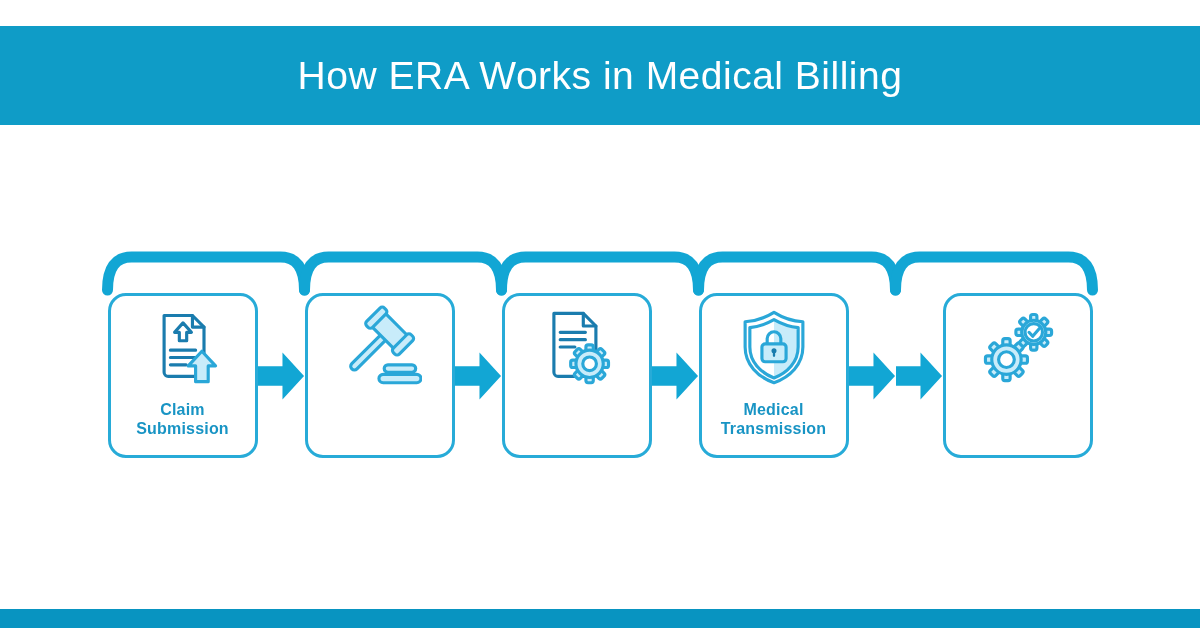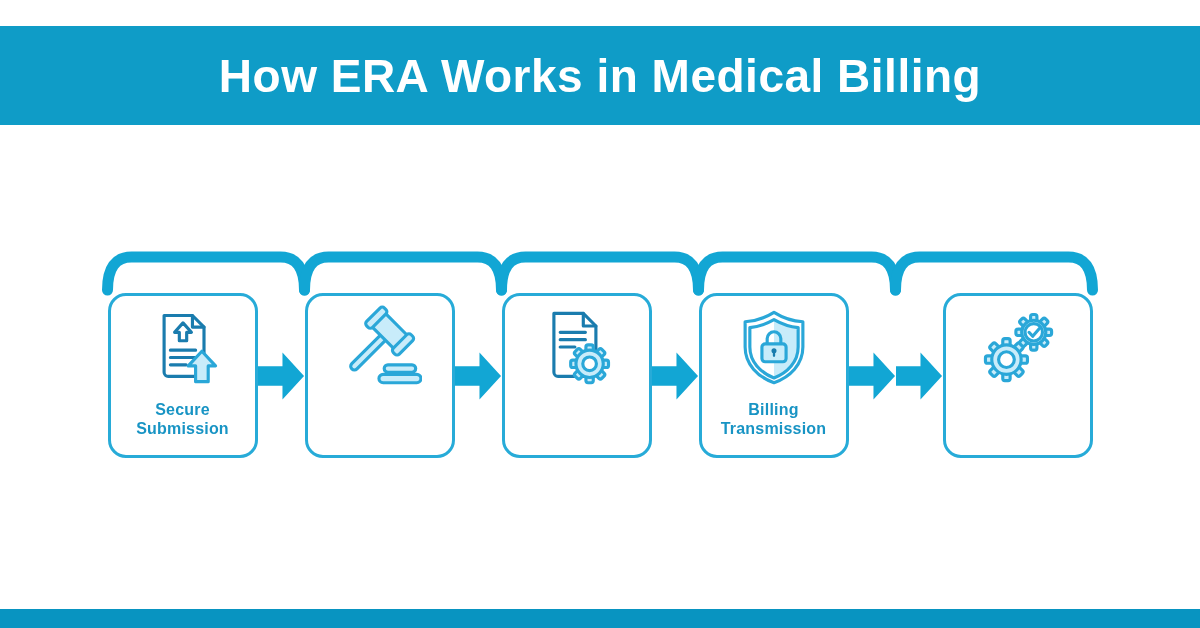--- a/index.html
+++ b/index.html
@@ -20,21 +20,21 @@
   body{font-family:"Liberation Sans","DejaVu Sans",sans-serif;}
   .canvas{position:relative;width:1200px;height:628px;background:var(--page-bg);}
 
   .banner{
     position:absolute;top:26px;left:0;width:1200px;height:99px;
     background:var(--banner-bg);
     display:flex;align-items:center;justify-content:center;
   }
   .banner h1{
     color:var(--title-color);
-    font-size:46px;font-weight:700;letter-spacing:.5px;
+    font-size:39px;font-weight:400;letter-spacing:.5px;
     white-space:nowrap;
   }
 
   .bracket{position:absolute;top:246px;left:0;width:1200px;height:50px;}
   .bracket path{stroke:var(--accent);stroke-width:11;fill:none;stroke-linecap:round;stroke-linejoin:round;}
 
   .flow{
     position:absolute;top:293px;left:0;width:1200px;
     display:flex;justify-content:center;align-items:center;
   }
@@ -89,21 +89,21 @@
       <div class="icon-wrap">
         <svg viewBox="0 0 80 80">
           <path class="sd wf" d="M22 10 h27 l11 11 v43 a4 4 0 0 1 -4 4 H26 a4 4 0 0 1 -4 -4 Z"></path>
           <path class="sd nf" d="M49 10 v11 h11"></path>
           <path class="sd nf" d="M40 17 l8 9 h-4.5 v8 h-7 v-8 H32 Z"></path>
           <path class="sd nf" d="M28 43 h24 M28 50 h24 M28 57 h15"></path>
           <path class="sm lf" d="M58 44 l13 14 h-7 v15 h-12 v-15 h-7 Z"></path>
         </svg>
       </div>
       <div class="label-wrap">
-        <div class="label">Secure Submission</div>
+        <div class="label">Claim Submission</div>
       </div>
     </div>
 
     <svg class="arrow" viewBox="0 0 48 56">
       <path d="M0 18 H25 V4 L47 28 L25 52 V38 H0 Z"></path>
     </svg>
 
     <div class="card">
       <div class="icon-wrap">
         <svg viewBox="0 0 80 80">
@@ -160,21 +160,21 @@
           <path d="M40 14 C33 18 24 21 17 21.5 V40 C17 54 27 64.5 40 69.5 C53 64.5 63 54 63 40 V21.5 C56 21 47 18 40 14 Z" fill="var(--icon-light)" clip-path="url(#shieldHalf)"></path>
           <path class="sm nf" d="M40 7 C32 12 21 15.5 12.5 16 V40 C12.5 56.5 24.5 68.5 40 74 C55.5 68.5 67.5 56.5 67.5 40 V16 C59 15.5 48 12 40 7 Z"></path>
           <path class="sm nf" d="M40 14 C33 18 24 21 17 21.5 V40 C17 54 27 64.5 40 69.5 C53 64.5 63 54 63 40 V21.5 C56 21 47 18 40 14 Z"></path>
           <path class="sm nf" d="M33.5 37 v-5 a6.5 6.5 0 0 1 13 0 v5"></path>
           <rect class="sm lf" x="28.5" y="37" width="23" height="17" rx="3"></rect>
           <circle cx="40" cy="43.5" r="2.4" fill="var(--icon-dark)"></circle>
           <rect x="38.9" y="44" width="2.2" height="5.5" rx="1.1" fill="var(--icon-dark)"></rect>
         </svg>
       </div>
       <div class="label-wrap">
-        <div class="label">Billing Transmission</div>
+        <div class="label">Medical Transmission</div>
       </div>
     </div>
 
     <svg class="arrow" viewBox="0 0 48 56">
       <path d="M0 18 H25 V4 L47 28 L25 52 V38 H0 Z"></path>
     </svg>
 
 
     <svg class="arrow" viewBox="0 0 48 56">
       <path d="M0 18 H25 V4 L47 28 L25 52 V38 H0 Z"></path>

